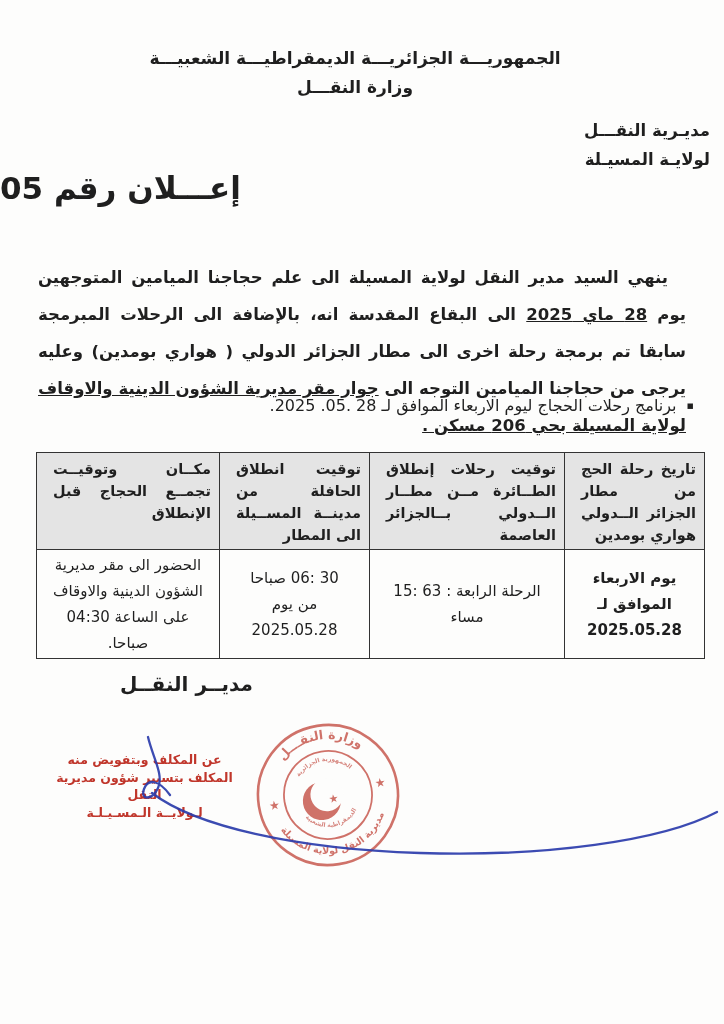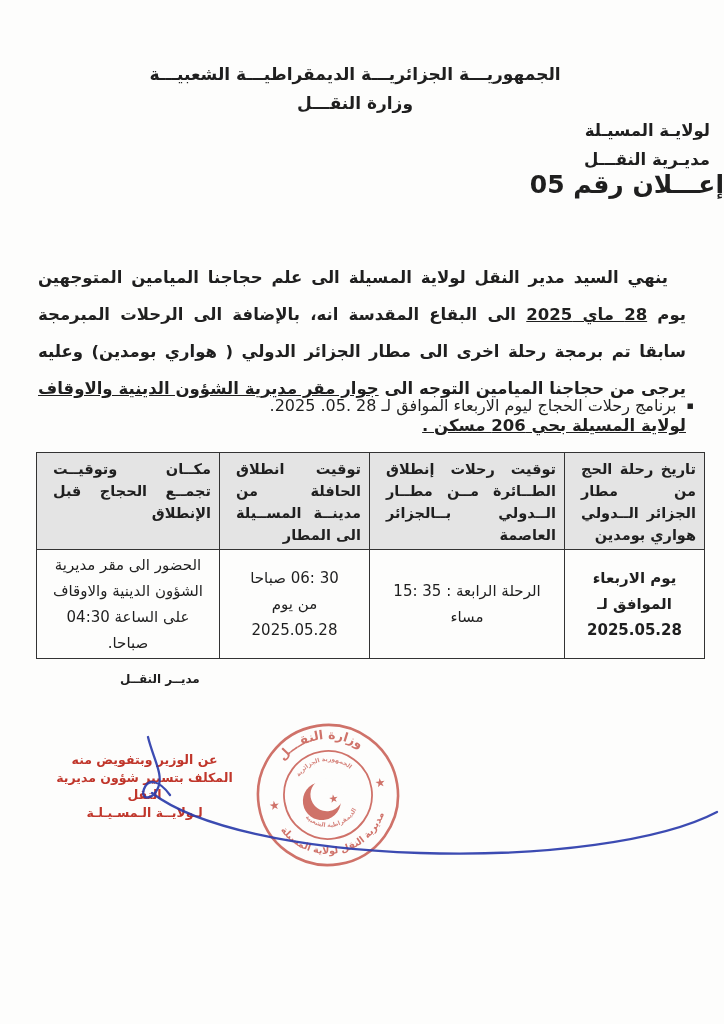--- a/index.html
+++ b/index.html
@@ -8,33 +8,33 @@
     width:724px;height:1024px;
     margin:0 auto;
     background:#fdfdfc;
     font-family:"DejaVu Sans",sans-serif;
     color:#1f1f1f;
     overflow:hidden;
   }
   
   .gov-header{
     position:absolute;top:48px;left:0;width:710px;
-    text-align:center;direction:rtl;margin-top:16px;
+    text-align:center;direction:rtl;
   }
   .gov-line1{font-size:17px;font-weight:bold;letter-spacing:.2px;}
   .gov-line2{font-size:17px;font-weight:bold;margin-top:9px;}
   .issuer{
     position:absolute;top:116px;right:14px;
     text-align:right;direction:rtl;
     font-size:16.5px;font-weight:bold;line-height:29px;
   }
   .doc-title{
     position:absolute;top:170px;left:0;width:724px;
-    text-align:right;direction:rtl;
-    font-size:25px;font-weight:bold;
+    text-align:left;direction:rtl;
+    font-size:31px;font-weight:bold;
   }
   
   .body-par{
     position:absolute;top:243px;right:22px;left:22px;
     direction:rtl;text-align:justify;
     font-size:16.5px;line-height:37px;font-weight:bold;
     text-indent:18px;margin:16px;
   }
   .seg-u{text-decoration:underline;}
   .seg-b{font-weight:bold;}
@@ -66,21 +66,21 @@
   td.td-date{font-weight:bold;font-size:15.5px;}
   td.td-bus{font-weight:normal;}
   td.td-flight{font-weight:normal;}
   td.td-place{
     font-weight:normal;text-align:justify;white-space:normal;
     line-height:27px;padding:2px 10px;
   }
   
   .sig-title{
     position:absolute;top:672px;left:120px;
-    direction:rtl;font-size:12px;font-weight:bold;
+    direction:rtl;font-size:20px;font-weight:bold;
   }
   .delegation{
     position:absolute;top:751px;left:42px;width:205px;
     text-align:center;direction:rtl;
     color:#c0362b;font-weight:bold;
     font-size:12.5px;line-height:17.5px;
   }
   .delegation .signatory{
     font-size:23px;line-height:30px;margin-top:7px;
     font-weight:bold;
@@ -92,22 +92,22 @@
 <body>
 
 <div class="page">
 
   <div class="gov-header">
     <div class="gov-line1">الجمهوريـــة الجزائريـــة الديمقراطيـــة الشعبيـــة</div>
     <div class="gov-line2">وزارة النقـــل</div>
   </div>
 
   <div class="issuer">
+    <div>مديـرية النقـــل</div>
     <div>لولايـة المسيـلة</div>
-    <div>مديـرية النقـــل</div>
   </div>
 
   <div class="doc-title">إعـــلان رقم 05</div>
 
   <p class="body-par"><span>ينهي السيد مدير النقل لولاية المسيلة  الى علم حجاجنا الميامين  المتوجهين يوم </span><span class="seg-b seg-u">28 ماي 2025</span><span> الى البقاع المقدسة انه، بالإضافة الى الرحلات المبرمجة سابقا  </span><span class="seg-b">تم برمجة رحلة اخرى الى مطار الجزائر الدولي ( هواري بومدين)</span><span> وعليه يرجى من حجاجنا الميامين التوجه الى </span><span class="seg-u">جوار مقر مديرية الشؤون الدينية والاوقاف لولاية المسيلة بحي 206 مسكن .</span></p>
 
   <div class="program-line"><span class="bullet-square">▪</span><span>برنامج رحلات الحجاج ليوم الاربعاء الموافق لـ 28 .05. 2025.</span></div>
 
   <table class="sched">
     <colgroup>
@@ -119,33 +119,33 @@
     <tbody>
         <tr>
       <th>تاريخ رحلة الحج من مطار الجزائر الــدولي هواري بومدين</th>
       <th>توقيت رحلات إنطلاق الطــائرة مــن مطــار الــدولي بــالجزائر العاصمة</th>
       <th>توقيت انطلاق الحافلة من مدينــة المســيلة الى المطار</th>
       <th>مكــان وتوقيــت تجمــع الحجاج قبل الإنطلاق</th>
     </tr>
     <tr>
       <td class="td-date">يوم الاربعاء الموافق لـ
 2025.05.28</td>
-      <td class="td-flight">الرحلة الرابعة : 35 :15 مساء</td>
+      <td class="td-flight">الرحلة الرابعة : 63 :15 مساء</td>
       <td class="td-bus">30 :06 صباحا
 من يوم
 2025.05.28</td>
       <td class="td-place">الحضور الى مقر مديرية الشؤون الدينية والاوقاف على الساعة 04:30 صباحا.</td>
     </tr>
   </tbody>
     </table>
 
   <div class="sig-title">مديــر النقــل</div>
 
   <div class="delegation">
-    <div>عن الوزير وبتفويض منه</div>
+    <div>عن المكلف وبتفويض منه</div>
     <div>المكلف بتسيير شؤون مديرية النقل</div>
     <div>لـولايــة الـمسـيـلـة</div>
   </div>
 
   <svg class="stamp-svg" width="148" height="148" viewBox="0 0 148 148">
     <defs>
       <path id="arcTop" d="M 18 74 A 56 56 0 0 1 130 74"></path>
       <path id="arcBottom" d="M 15 74 A 59 59 0 0 0 133 74"></path>
       <path id="arcInTop" d="M 40 74 A 34 34 0 0 1 108 74"></path>
       <path id="arcInBot" d="M 42 74 A 32 32 0 0 0 106 74"></path>

